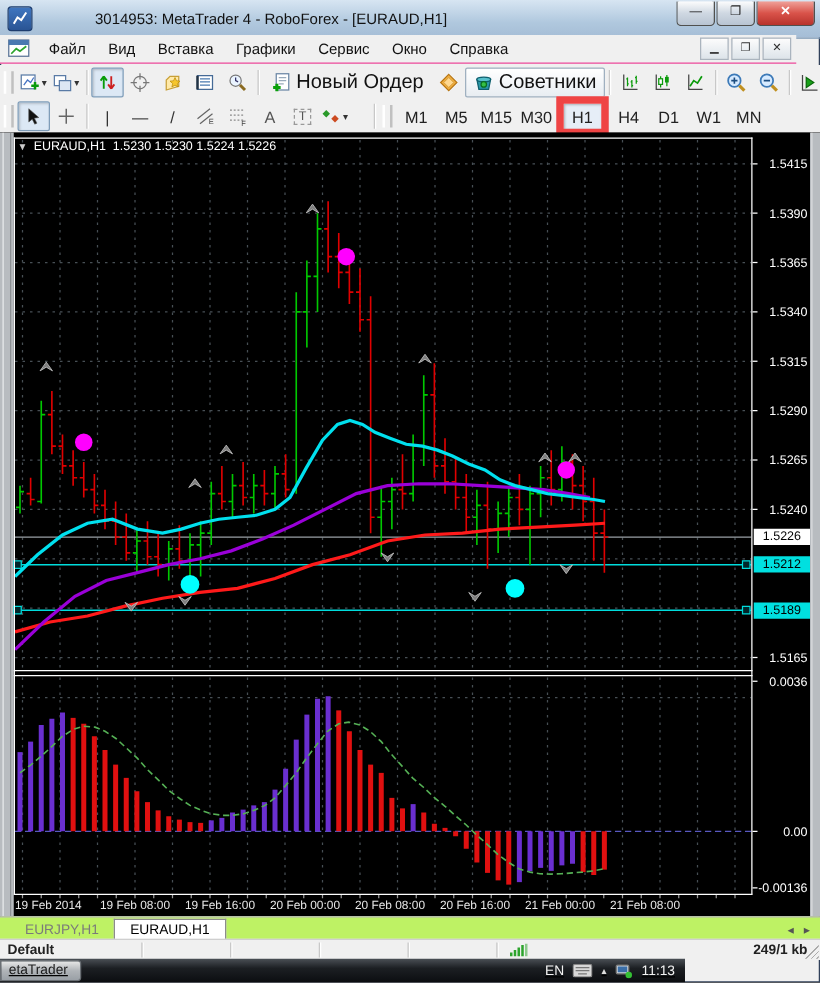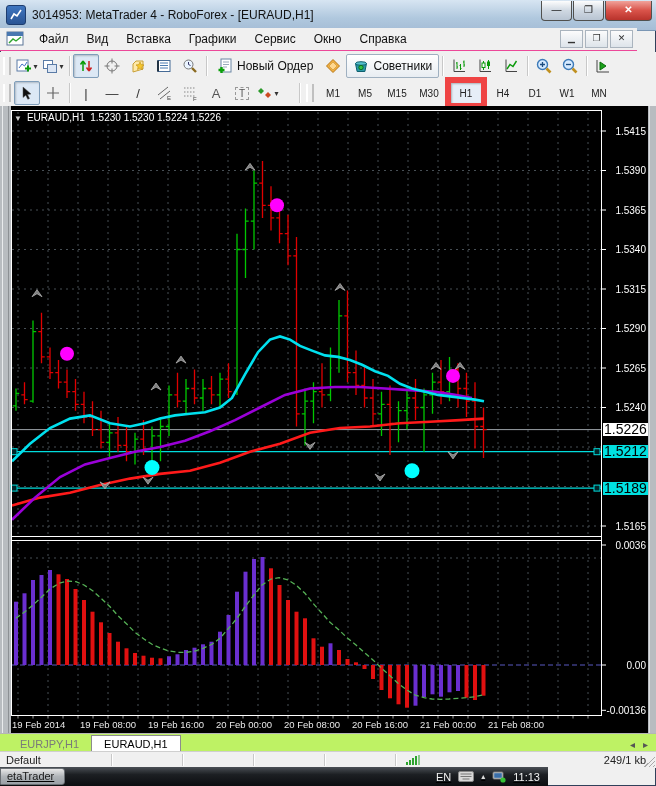--- a/index.html
+++ b/index.html
@@ -1,56 +1,56 @@
 <!DOCTYPE html>
 <html><head>
 <meta charset="utf-8">
 <style>
   html,body{margin:0;padding:0;background:#444;}
   #app{position:relative;width:656px;height:786px;overflow:hidden;font-family:"Liberation Sans",sans-serif;background:#f0f0f0;box-shadow:inset 0 0 0 1px #30405a;}
   
-  .titlebar{position:absolute;top:0;left:0;width:656px;height:30px;background:linear-gradient(#d7e5f2,#b0c8de 60%,#a5bdd6);border-bottom:1px solid #7a96b4;display:flex;align-items:center;}
+  .titlebar{position:absolute;top:0;left:0;width:656px;height:30px;background:linear-gradient(#d7e5f2,#b0c8de 60%,#a5bdd6);border-bottom:1px solid #7a96b4;display:flex;align-items:center;gap:44px;}
   .titleicon{width:18px;height:18px;margin:0 6px 0 6px;background:linear-gradient(#3f76c0,#2a5494);border-radius:3px;border:1px solid #1d3c6e;display:flex;align-items:center;justify-content:center;color:#fff;font-size:11px;font-weight:bold;}
   .titletext{font-size:12px;color:#111;flex:1;white-space:nowrap;}
   .winbtns{display:flex;margin-right:4px;margin-top:-8px;}
   .wbtn{width:29px;height:19px;border:1px solid #50504e;border-top:none;background:linear-gradient(#fdfdfd,#cfd8e2 50%,#b8c4d2);color:#222;font-size:10px;text-align:center;line-height:18px;border-radius:0 0 4px 4px;margin-left:1px;}
   .wbtn.close{width:45px;background:linear-gradient(#f0a29a,#d9534a 50%,#b8332c);color:#fff;font-weight:bold;}
   
   .menubar{position:absolute;top:28px;left:0;width:637px;height:22px;background:#f0f0f0;border-bottom:1px solid #ec4899;display:flex;align-items:center;font-size:12px;color:#111;}
   .menuicon{width:18px;height:16px;margin:0 6px;}
   .menuitem{padding:2px 9px;}
   .mdibtns{margin-left:auto;display:flex;margin-right:4px;}
   .mbtn{width:21px;height:16px;border:1px solid #aab4be;background:linear-gradient(#fcfcfc,#dde4ea);font-size:9px;color:#333;text-align:center;line-height:15px;margin-left:2px;}
   
   .toolbar{position:absolute;left:0;width:656px;background:#f0f0f0;display:flex;align-items:center;}
   .tb1{top:52px;height:28px;border-bottom:1px solid #e0e0e0;}
   .tb2{top:80px;height:26px;border-bottom:1px solid #c8c8c8;}
   .grip{width:4px;height:18px;margin:0 3px;border-left:2px solid #fff;border-right:2px solid #c0c0c0;}
   .sep{width:1px;height:20px;background:#c8c8c8;margin:0 3px;box-shadow:1px 0 0 #fff;}
   .tbtn{width:24px;height:22px;display:flex;align-items:center;justify-content:center;border:1px solid transparent;border-radius:2px;}
   .tbtn.pressed{background:#dce8f5;border:1px solid #7f9db9;box-shadow:inset 1px 1px 2px rgba(0,0,0,.2);}
-  .tbtn.wide{width:auto;padding:0 6px;gap:4px;font-size:12px;color:#111;}
+  .tbtn.wide{width:auto;padding:0 6px;gap:4px;font-size:16px;color:#111;}
   .tbtn.outlined{border:1px solid #9fb0c0;background:linear-gradient(#fff,#e8edf2);}
   .drop{font-size:8px;color:#333;margin-left:1px;}
-  .tf{min-width:26px;height:20px;font-size:10px;color:#222;display:flex;align-items:center;justify-content:center;border:1px solid transparent;padding:0 2px;}
+  .tf{min-width:26px;height:20px;font-size:13px;color:#222;display:flex;align-items:center;justify-content:center;border:1px solid transparent;padding:0 2px;}
   .tf.pressed{background:#e6eef7;border:6px solid #ef4444;box-shadow:inset 1px 1px 2px rgba(0,0,0,.25);}
   .glyph{font-size:13px;color:#333;}
   
   .chartwrap{position:absolute;top:106px;left:0;width:656px;height:627px;background:#000;}
   .overlay{position:absolute;color:#fff;font-size:10px;white-space:nowrap;}
-  .pricebox{position:absolute;left:603px;width:45px;height:13px;font-size:14px;line-height:13px;text-align:center;color:#000;}
+  .pricebox{position:absolute;left:603px;width:45px;height:13px;font-size:10px;line-height:13px;text-align:center;color:#000;}
   .bid{background:#ffffff;}
   .lvl{background:#00e0e0;}
   
   .tabbar{position:absolute;top:733px;left:0;width:656px;height:18px;background:#bef264;border-top:1px solid #b5b5b5;display:flex;align-items:flex-end;font-size:11px;}
   .tab{padding:1px 12px 2px 12px;color:#7a7a7a;}
   .tab.active{background:#fff;border:1px solid #8c8c8c;border-bottom:none;color:#000;margin-bottom:0;padding-top:2px;}
   .tabarrows{margin-left:auto;margin-right:8px;color:#555;font-size:10px;display:flex;gap:8px;align-items:center;padding-bottom:2px;}
   
-  .statusbar{position:absolute;top:751px;left:0;width:656px;height:16px;background:#f0f0f0;border-top:1px solid #cfcfcf;font-size:11px;color:#222;display:flex;align-items:center;}
+  .statusbar{position:absolute;top:751px;left:0;width:656px;height:16px;background:#f0f0f0;border-top:1px solid #cfcfcf;font-size:11px;color:#222;display:flex;align-items:center;font-weight:bold;}
   .spane{height:12px;border-right:1px solid #c8c8c8;box-shadow:1px 0 0 #fff;}
   .sigbars{display:flex;align-items:flex-end;gap:1px;height:10px;margin:0 6px 0 10px;}
   .sigbars i{display:block;width:2px;background:#2da42d;}
   .traffic{margin-right:10px;}
   .gripcorner{position:absolute;right:1px;bottom:1px;width:11px;height:11px;background:linear-gradient(135deg,transparent 0 50%,#aaa 50% 55%,transparent 55% 70%,#aaa 70% 75%,transparent 75% 90%,#aaa 90% 95%,transparent 95%);}
   
   .taskbar{position:absolute;top:767px;left:0;width:548px;height:19px;background:linear-gradient(#4a4f55,#1c1f23 40%,#0b0d10);display:flex;align-items:center;text-decoration:underline;}
   .taskbtn{height:15px;margin-left:0;padding:0 10px 0 6px;background:linear-gradient(#e8e8e8,#b0b4b8 50%,#9aa0a6);border:1px solid #6a6f74;border-radius:0 3px 3px 0;font-size:11px;color:#1a1a1a;line-height:14px;}
   .tright{margin-left:auto;display:flex;align-items:center;gap:7px;margin-right:8px;color:#f2f2f2;font-size:11px;}
   .tray-arrow{font-size:8px;color:#ddd;}

